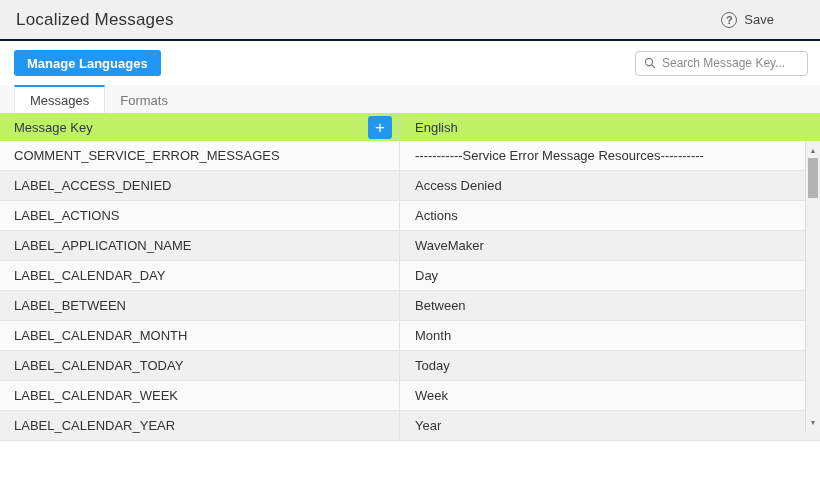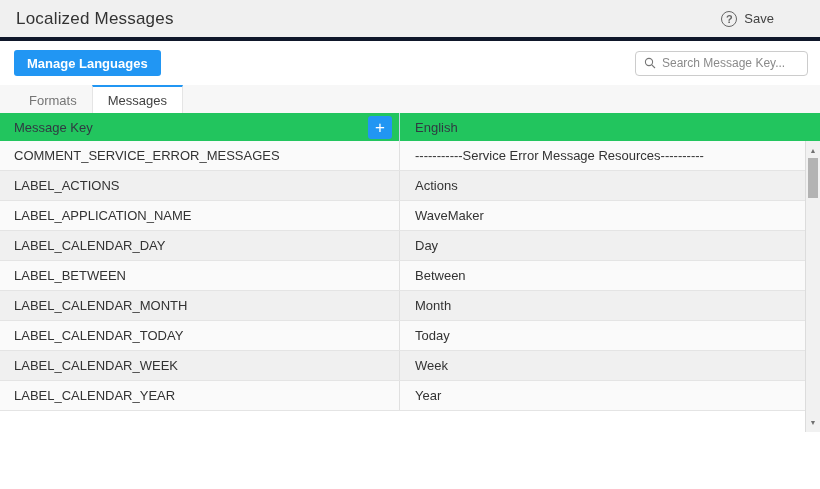--- a/index.html
+++ b/index.html
@@ -6,21 +6,21 @@
   html,body { width:820px; height:489px; overflow:hidden; }
   body {
     font-family:"Liberation Sans", sans-serif;
     background:#ffffff; color:#333;
     position:relative;
   }
   .dialog { width:820px; height:489px; background:#fff; display:flex; flex-direction:column; }
 
   
   .header {
-    height:41px; background:#f0f0f0; border-bottom:4px solid #0f172a;
+    height:41px; background:#f0f0f0; border-bottom:2px solid #0f172a;
     display:flex; align-items:center; justify-content:space-between;
     padding:0 46px 0 16px; flex:0 0 auto;
   }
   .title { font-size:17px; font-weight:500; color:#333; letter-spacing:.2px; }
   .help { display:flex; align-items:center; gap:7px; color:#424242; font-size:13px; cursor:pointer; }
   .help-icon {
     width:16px; height:16px; border:1px solid #666; border-radius:50%;
     font-size:11px; color:#666; display:flex; align-items:center; justify-content:center;
     font-weight:700;
   }
@@ -53,21 +53,21 @@
     display:flex; align-items:center; cursor:pointer; border-top:2px solid transparent;
   }
   .tab.active {
     background:#fff; border-top:2px solid #2196f3;
     border-left:1px solid #e5e5e5; border-right:1px solid #e5e5e5;
     color:#424242;
   }
 
   
   .table-area { position:relative; flex:0 0 auto; }
-  .thead { height:28px; background:#22c55e; display:flex; }
+  .thead { height:28px; background:#bef264; display:flex; }
   .th-key {
     width:400px; display:flex; align-items:center; justify-content:space-between;
     padding:0 7px 0 14px; font-size:13px; font-weight:500; color:#303a42;
     border-right:1px solid #c6d8e8;
   }
   .th-lang { flex:1; display:flex; align-items:center; padding:0 15px; font-size:13px; font-weight:500; color:#303a42; }
   .add-btn {
     width:24px; height:23px; background:#2196f3; border:none; border-radius:3px;
     color:#fff; font-size:17px; line-height:21px; cursor:pointer;
     display:flex; align-items:center; justify-content:center; font-weight:400;
@@ -122,41 +122,45 @@
     <div class="search-box">
       <svg width="12" height="12" viewBox="0 0 12 12">
         <circle cx="5" cy="5" r="3.6" fill="none" stroke="#757575" stroke-width="1.1"></circle>
         <line x1="7.8" y1="7.8" x2="11" y2="11" stroke="#757575" stroke-width="1.1"></line>
       </svg>
       <input class="search-input" type="text" placeholder="Search Message Key..." style="">
     </div>
   </div>
 
   <div class="tabs">
+    <div class="tab active">Messages</div>
     <div class="tab">Formats</div>
-    <div class="tab active">Messages</div>
   </div>
 
   <div class="table-area">
     <div class="thead">
       <div class="th-key">
         <span>Message Key</span>
         <button class="add-btn">+</button>
       </div>
       <div class="th-lang">
         <span>English</span>
       </div>
     </div>
 
     <div class="tbody">
       <div class="row">
         <div class="cell-key">COMMENT_SERVICE_ERROR_MESSAGES</div>
         <div class="cell-val">-----------Service Error Message Resources----------</div>
       </div>
       <div class="row">
+        <div class="cell-key">LABEL_ACCESS_DENIED</div>
+        <div class="cell-val">Access Denied</div>
+      </div>
+      <div class="row">
         <div class="cell-key">LABEL_ACTIONS</div>
         <div class="cell-val">Actions</div>
       </div>
       <div class="row">
         <div class="cell-key">LABEL_APPLICATION_NAME</div>
         <div class="cell-val">WaveMaker</div>
       </div>
       <div class="row">
         <div class="cell-key">LABEL_CALENDAR_DAY</div>
         <div class="cell-val">Day</div>

